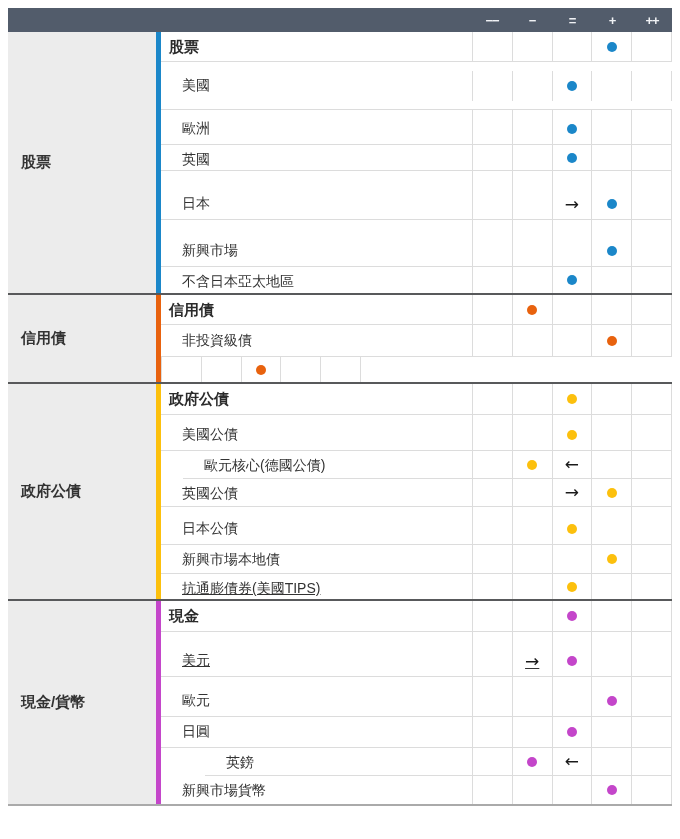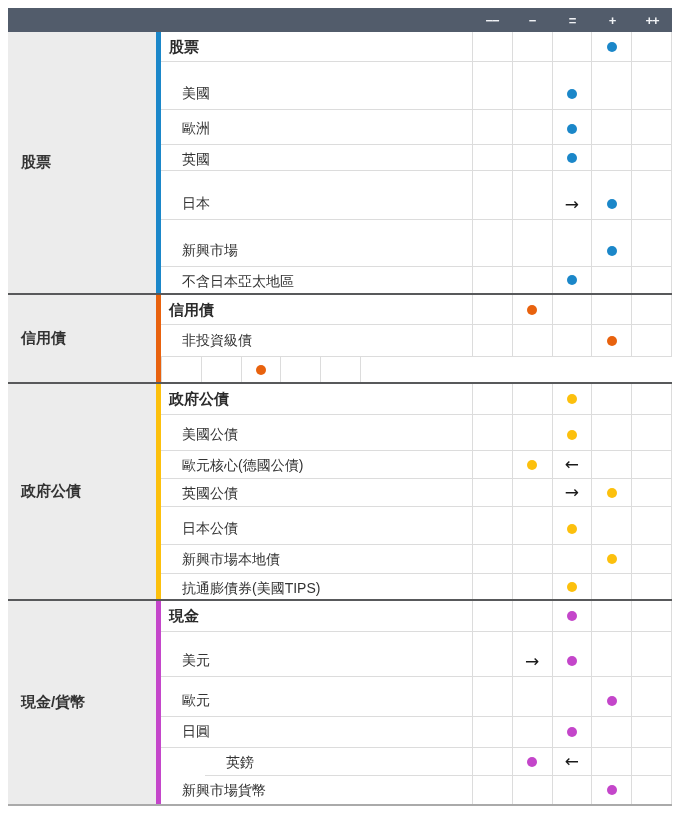--- a/index.html
+++ b/index.html
@@ -86,21 +86,21 @@
               <div class="cell">
                 <span class="band">
                   <span class="dot" style="background: rgb(27, 135, 201);"></span>
                 </span>
               </div>
               <div class="cell">
                 <span class="band"></span>
               </div>
             </div>
           </div>
-          <div class="row" style="height: 48px;">
+          <div class="row" style="height: 48px; align-items: center;">
             <div class="label-cell">
               <span class="band label-pad-sub">
                 <span class="row-label">美國</span>
               </span>
             </div>
             <div class="cells">
               <div class="cell">
                 <span class="band"></span>
               </div>
               <div class="cell">
@@ -381,129 +381,129 @@
                 </span>
               </div>
               <div class="cell">
                 <span class="band"></span>
               </div>
               <div class="cell">
                 <span class="band"></span>
               </div>
             </div>
           </div>
+          <div class="row" style="height: 28px; margin-left: 22px;">
+            <div class="label-cell">
+              <span class="band label-pad-sub">
+                <span class="row-label">歐元核心(德國公債)</span>
+              </span>
+            </div>
+            <div class="cells">
+              <div class="cell">
+                <span class="band"></span>
+              </div>
+              <div class="cell">
+                <span class="band">
+                  <span class="dot" style="background: rgb(252, 192, 13);"></span>
+                </span>
+              </div>
+              <div class="cell">
+                <span class="band">
+                  <span class="arrow">←</span>
+                </span>
+              </div>
+              <div class="cell">
+                <span class="band"></span>
+              </div>
+              <div class="cell">
+                <span class="band"></span>
+              </div>
+            </div>
+          </div>
           <div class="row" style="height: 28px;">
             <div class="label-cell">
               <span class="band label-pad-sub">
-                <span class="row-label">歐元核心(德國公債)</span>
-              </span>
-            </div>
-            <div class="cells">
-              <div class="cell">
-                <span class="band"></span>
+                <span class="row-label">英國公債</span>
+              </span>
+            </div>
+            <div class="cells">
+              <div class="cell">
+                <span class="band"></span>
+              </div>
+              <div class="cell">
+                <span class="band"></span>
+              </div>
+              <div class="cell">
+                <span class="band">
+                  <span class="arrow">→</span>
+                </span>
               </div>
               <div class="cell">
                 <span class="band">
                   <span class="dot" style="background: rgb(252, 192, 13);"></span>
                 </span>
               </div>
               <div class="cell">
-                <span class="band">
-                  <span class="arrow">←</span>
-                </span>
-              </div>
-              <div class="cell">
-                <span class="band"></span>
-              </div>
-              <div class="cell">
-                <span class="band"></span>
-              </div>
-            </div>
-          </div>
-          <div class="row" style="height: 28px;">
-            <div class="label-cell">
-              <span class="band label-pad-sub">
-                <span class="row-label">英國公債</span>
-              </span>
-            </div>
-            <div class="cells">
-              <div class="cell">
-                <span class="band"></span>
-              </div>
-              <div class="cell">
-                <span class="band"></span>
-              </div>
-              <div class="cell">
-                <span class="band">
-                  <span class="arrow">→</span>
-                </span>
+                <span class="band"></span>
+              </div>
+            </div>
+          </div>
+          <div class="row" style="height: 38px;">
+            <div class="label-cell">
+              <span class="band label-pad-sub">
+                <span class="row-label">日本公債</span>
+              </span>
+            </div>
+            <div class="cells">
+              <div class="cell">
+                <span class="band"></span>
+              </div>
+              <div class="cell">
+                <span class="band"></span>
               </div>
               <div class="cell">
                 <span class="band">
                   <span class="dot" style="background: rgb(252, 192, 13);"></span>
                 </span>
               </div>
               <div class="cell">
                 <span class="band"></span>
               </div>
-            </div>
-          </div>
-          <div class="row" style="height: 38px;">
-            <div class="label-cell">
-              <span class="band label-pad-sub">
-                <span class="row-label">日本公債</span>
-              </span>
-            </div>
-            <div class="cells">
+              <div class="cell">
+                <span class="band"></span>
+              </div>
+            </div>
+          </div>
+          <div class="row" style="height: 29px;">
+            <div class="label-cell">
+              <span class="band label-pad-sub">
+                <span class="row-label">新興市場本地債</span>
+              </span>
+            </div>
+            <div class="cells">
+              <div class="cell">
+                <span class="band"></span>
+              </div>
               <div class="cell">
                 <span class="band"></span>
               </div>
               <div class="cell">
                 <span class="band"></span>
               </div>
               <div class="cell">
                 <span class="band">
                   <span class="dot" style="background: rgb(252, 192, 13);"></span>
                 </span>
               </div>
               <div class="cell">
                 <span class="band"></span>
               </div>
-              <div class="cell">
-                <span class="band"></span>
-              </div>
-            </div>
-          </div>
-          <div class="row" style="height: 29px;">
-            <div class="label-cell">
-              <span class="band label-pad-sub">
-                <span class="row-label">新興市場本地債</span>
-              </span>
-            </div>
-            <div class="cells">
-              <div class="cell">
-                <span class="band"></span>
-              </div>
-              <div class="cell">
-                <span class="band"></span>
-              </div>
-              <div class="cell">
-                <span class="band"></span>
-              </div>
-              <div class="cell">
-                <span class="band">
-                  <span class="dot" style="background: rgb(252, 192, 13);"></span>
-                </span>
-              </div>
-              <div class="cell">
-                <span class="band"></span>
-              </div>
-            </div>
-          </div>
-          <div class="row" style="height: 25px;">
+            </div>
+          </div>
+          <div class="row" style="height: 25px; text-decoration: underline;">
             <div class="label-cell">
               <span class="band label-pad-sub">
                 <span class="row-label">抗通膨債券(美國TIPS)</span>
               </span>
             </div>
             <div class="cells">
               <div class="cell">
                 <span class="band"></span>
               </div>
               <div class="cell">
@@ -547,21 +547,21 @@
                 </span>
               </div>
               <div class="cell">
                 <span class="band"></span>
               </div>
               <div class="cell">
                 <span class="band"></span>
               </div>
             </div>
           </div>
-          <div class="row" style="height: 45px;">
+          <div class="row" style="height: 45px; text-decoration: underline;">
             <div class="label-cell">
               <span class="band label-pad-sub">
                 <span class="row-label">美元</span>
               </span>
             </div>
             <div class="cells">
               <div class="cell">
                 <span class="band"></span>
               </div>
               <div class="cell">

